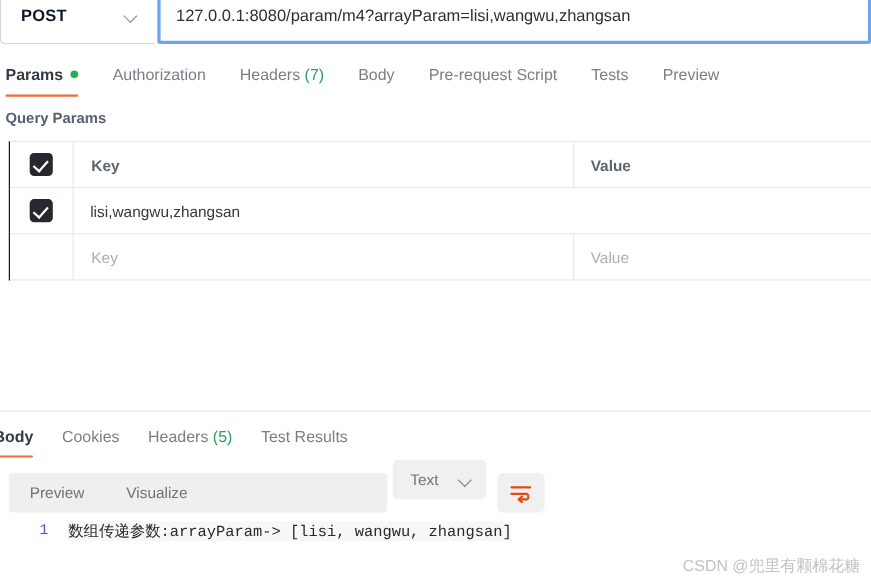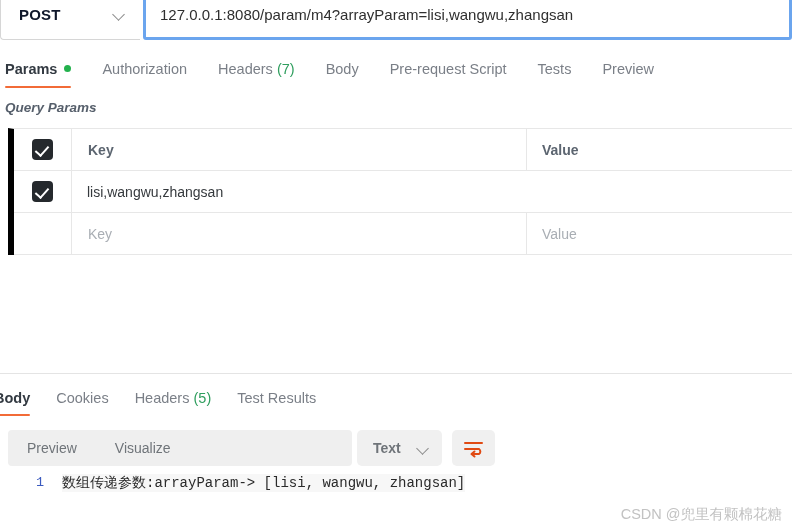--- a/index.html
+++ b/index.html
@@ -116,28 +116,27 @@
   }
   .cnt { color: #2f9e5e; }
 
   
   .qp-title {
     position: absolute;
     left: 5px; top: 100px;
     font-size: 13.5px;
     font-weight: bold;
     color: #565f6b;
-    font-style: italic;
   }
   .tbl {
     position: absolute;
     left: 8px; top: 128px;
     width: 784px;
     border-top: 1px solid #e7e7e7;
-    border-left: 6px solid #000000;
+    border-left: 1px solid #000000;
     box-sizing: border-box;
   }
   .row {
     display: flex;
     height: 41px;
     border-bottom: 1px solid #e7e7e7;
   }
   .cb-cell {
     width: 57px;
     border-right: 1px solid #e7e7e7;
@@ -231,31 +230,30 @@
     padding: 0 19px;
     box-sizing: border-box;
     border-radius: 4px;
   }
   .vb-item.sel {
     background: #e2e2e2;
     color: #3b4149;
   }
   .fmt-box {
     position: absolute;
-    left: 357px; top: 430px;
+    left: 357px; top: 418px;
     width: 85px;
     height: 36px;
     background: #f0f0f0;
     border-radius: 5px;
     display: flex;
     align-items: center;
     justify-content: space-between;
     padding: 0 12px 0 16px;
     box-sizing: border-box;
-    font-weight: bold;
   }
   .fmt-label { font-size: 14px; color: #6f7479; }
   .wrap-box {
     position: absolute;
     left: 452px; top: 430px;
     width: 43px;
     height: 36px;
     background: #f0f0f0;
     border-radius: 5px;
     display: flex;

